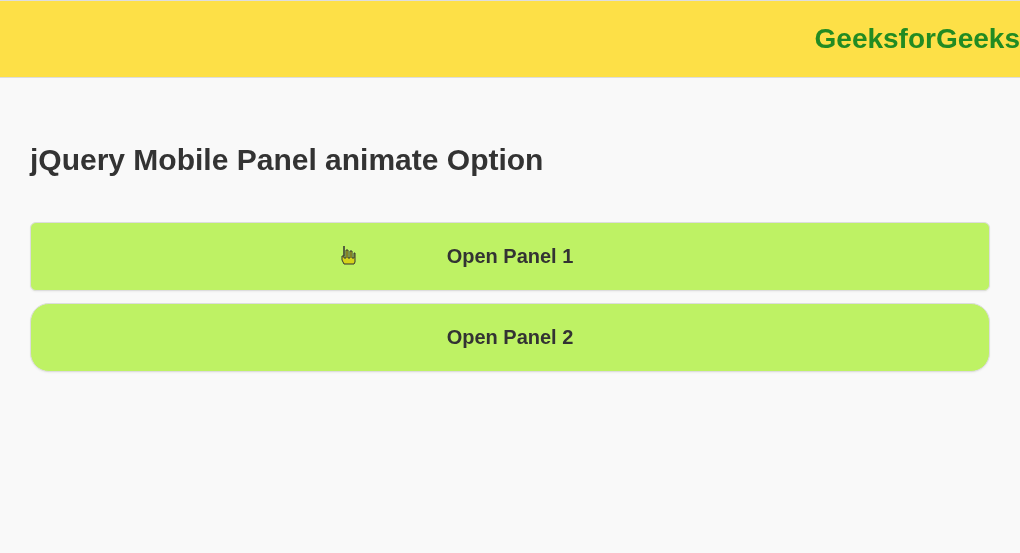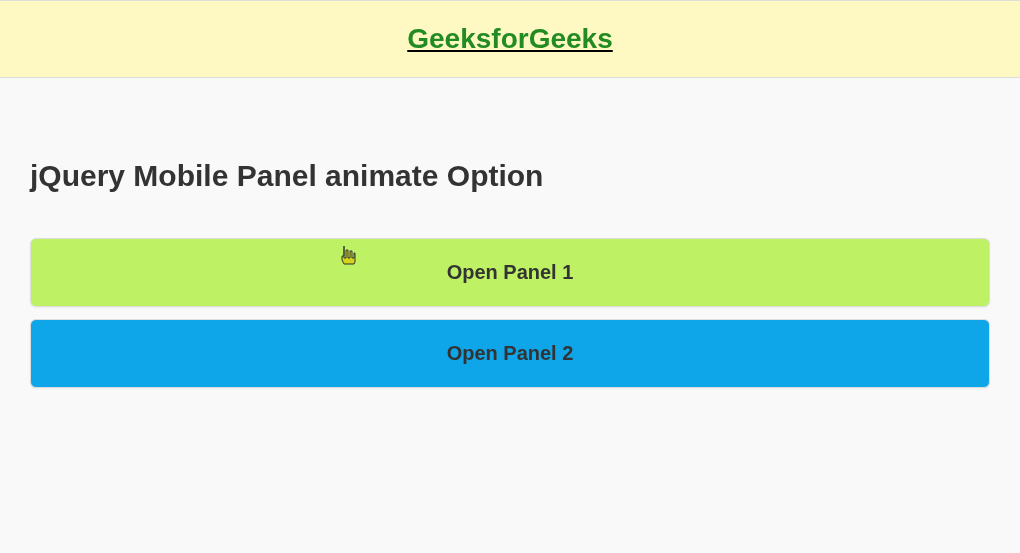--- a/index.html
+++ b/index.html
@@ -8,35 +8,33 @@
       box-sizing: border-box;
     }
     body {
       font-family: Arial, Helvetica, sans-serif;
       background: #f9f9f9;
       width: 1020px;
       height: 553px;
       overflow: hidden;
     }
     .header-bar {
-      background: #fef9c3;
+      background: #fde047;
       border-top: 1px solid #ddd;
       border-bottom: 1px solid #ddd;
-      text-align: center;
+      text-align: right;
       padding: 22px 0;
-      text-decoration: underline;
     }
     .header-title {
       color: #228B22;
       font-size: 28px;
       font-weight: bold;
     }
     .content-area {
       padding: 30px;
-      margin-top: 16px;
     }
     .page-heading {
       color: #333;
       font-size: 30px;
       font-weight: bold;
       margin-top: 35px;
       margin-bottom: 45px;
     }
     .button-container {
       display: flex;
@@ -52,21 +50,22 @@
       font-size: 20px;
       font-weight: bold;
       color: #333;
       cursor: pointer;
       box-shadow: 0 1px 2px rgba(0,0,0,0.05);
     }
     .panel-button.hovered {
       background: #bef264;
     }
     .panel-button-normal {
-      background: #0ea5e9;
+      background: #bef264;
+      border-radius: 19px;
     }
     .cursor-icon {
       position: absolute;
       left: 338px;
       top: 244px;
       width: 20px;
       height: 24px;
       pointer-events: none;
     }
   </style>

